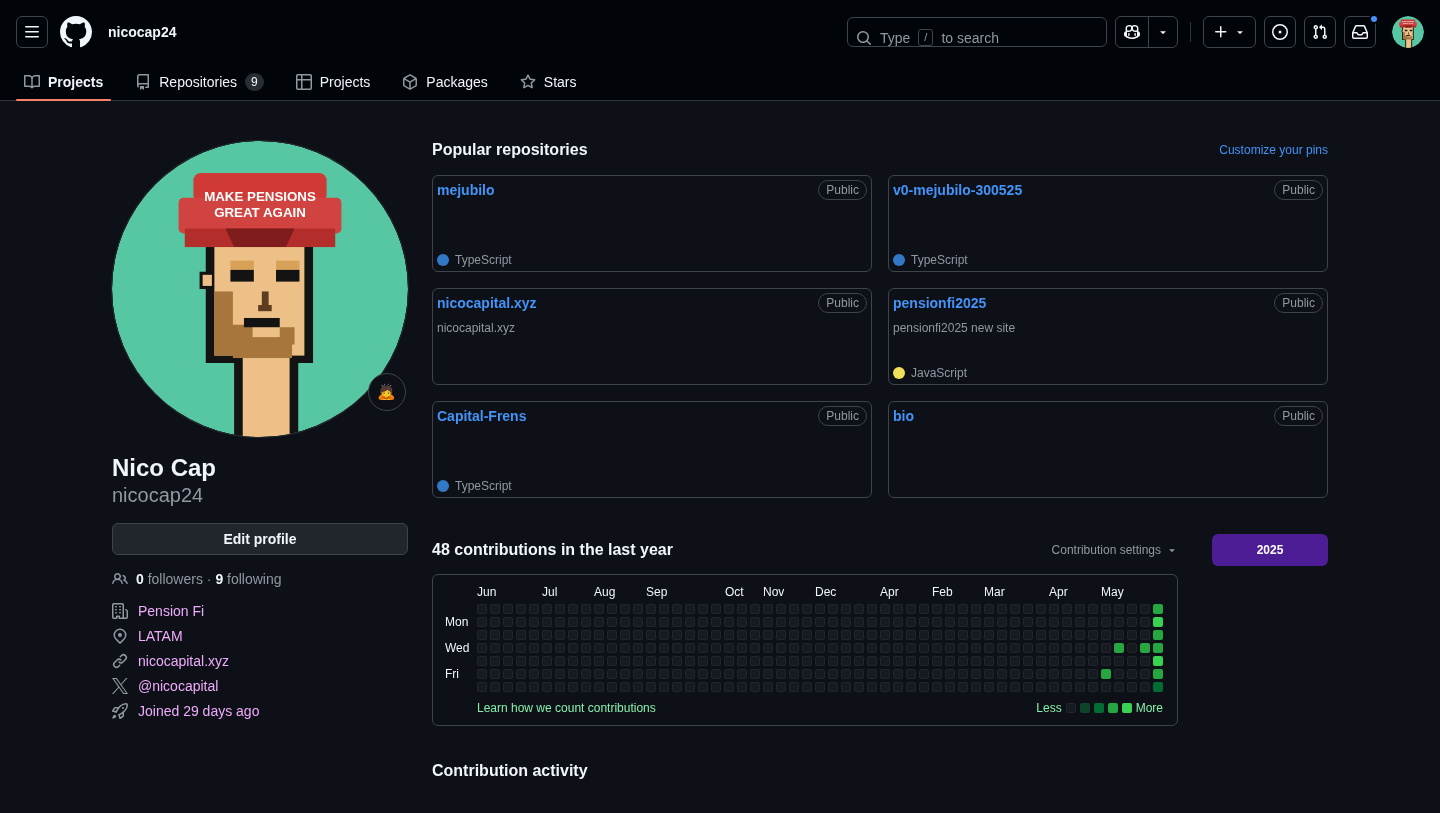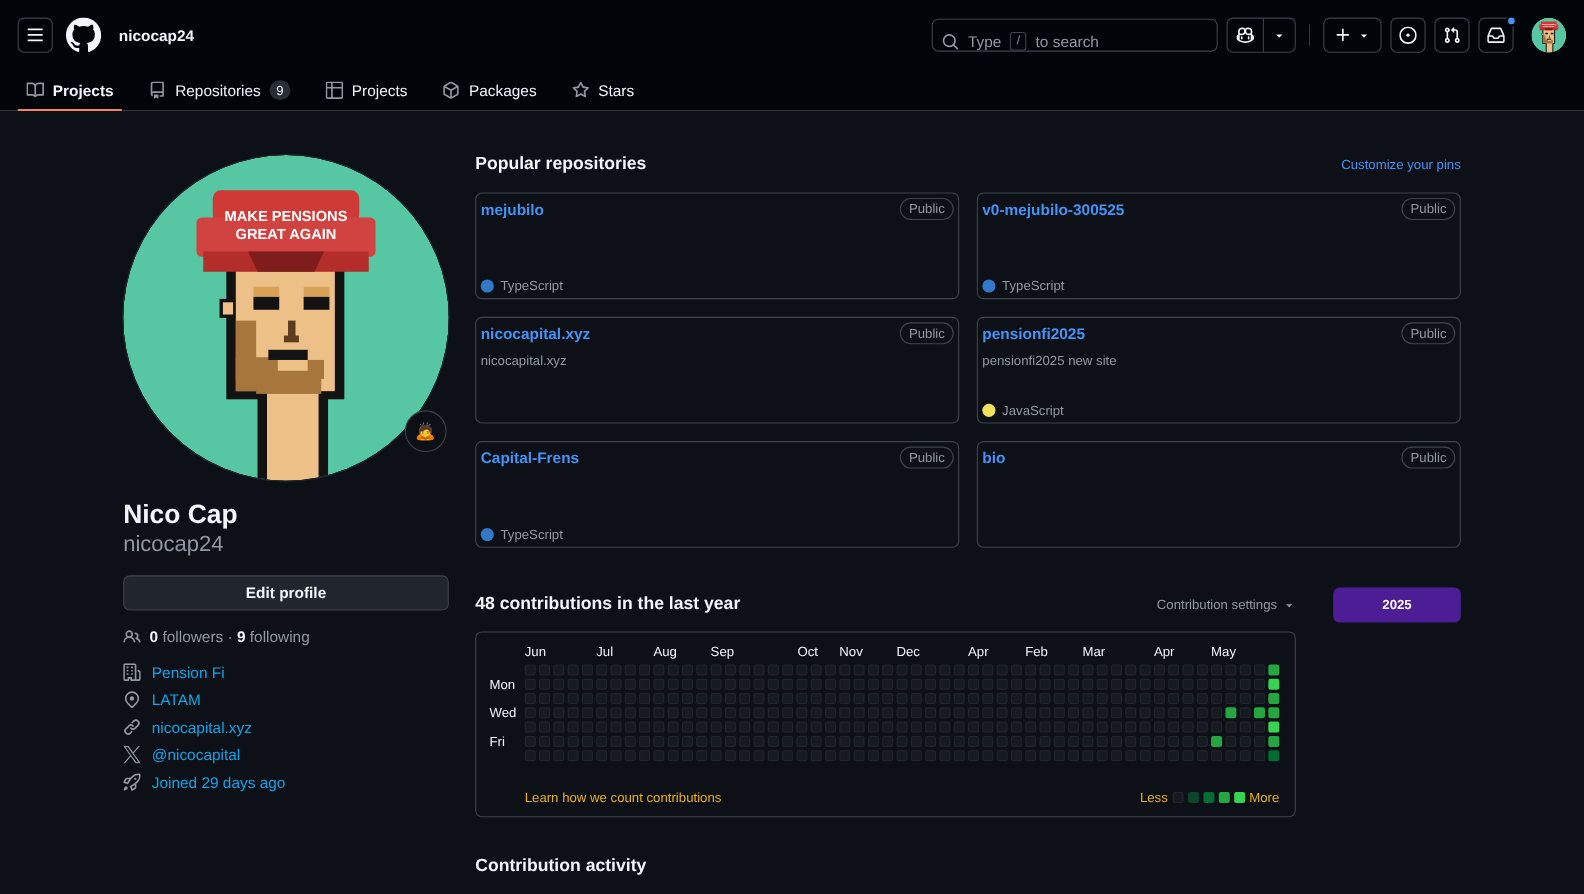--- a/index.html
+++ b/index.html
@@ -61,21 +61,21 @@
     font-size:15px; cursor:pointer; }
   .p-name { margin-top:16px; font-size:24px; font-weight:700; line-height:1.25; }
   .p-login { font-size:20px; font-weight:300; color:#9198a1; line-height:24px; }
   .p-bio { margin-top:16px; font-size:16px; }
   .btn-edit { margin-top:16px; width:100%; height:32px; background:#21262d; border:1px solid #3d444d;
     border-radius:6px; color:#f0f6fc; font-size:14px; font-weight:600; cursor:pointer; font-family:inherit; }
   .followers { display:flex; align-items:center; gap:8px; margin-top:16px; color:#9198a1; font-size:14px; cursor:pointer; }
   .followers b { color:#f0f6fc; font-weight:700; }
   .details { margin-top:16px; display:flex; flex-direction:column; gap:9px; font-size:14px; }
   .detail { display:flex; align-items:center; gap:10px; }
-  .detail .txt { color:#0ea5e9; }
+  .detail .txt { color:#f0abfc; }
   .content { flex:1; min-width:0; }
   .pin-head { display:flex; align-items:center; justify-content:space-between; }
   .pin-title, .contrib-title, .activity-title { font-size:16px; font-weight:700; }
   .link-blue { color:#4493f8; font-size:12px; cursor:pointer; text-decoration:none; }
   .cards { display:grid; grid-template-columns:1fr 1fr; gap:16px; margin-top:16px; }
   .card { border:1px solid #3d444d; border-radius:6px; padding:4px; display:flex; flex-direction:column; min-height:97px; background:#0d1117; }
   .card-top { display:flex; align-items:center; justify-content:space-between; }
   .repo-name { color:#4493f8; font-size:14px; font-weight:700; cursor:pointer; }
   .badge-pill { border:1px solid #3d444d; border-radius:2em; padding:0 7px; font-size:12px; line-height:18px; color:#9198a1; }
   .repo-desc { margin-top:8px; font-size:12px; color:#9198a1; }
@@ -93,22 +93,22 @@
   .graph-box { border:1px solid #3d444d; border-radius:6px; padding:10px 14px 10px 8px; }
   .months { position:relative; height:16px; margin-left:36px; font-size:12px; color:#f0f6fc; }
   .months span { position:absolute; top:0; }
   .graph-body { display:flex; margin-top:3px; }
   .day-col { width:36px; position:relative; font-size:12px; color:#f0f6fc; }
   .day-col span { position:absolute; left:4px; line-height:11px; }
   .heat { display:grid; grid-template-columns:repeat(53,10px); grid-template-rows:repeat(7,10px);
     gap:3px; grid-auto-flow:column; }
   .cell { width:10px; height:10px; border-radius:2px; background:#161b22;
     outline:1px solid rgba(255,255,255,0.05); outline-offset:-1px; }
-  .graph-foot { display:flex; justify-content:space-between; margin-left:36px; margin-top:26px;
-    font-size:12px; color:#eab308; }
+  .graph-foot { display:flex; justify-content:space-between; margin-left:36px; margin-top:9px;
+    font-size:12px; color:#86efac; }
   .legend { display:flex; align-items:center; gap:4px; }
   .activity-title { margin-top:36px; }
 </style>
 </head>
 <body>
 
 <svg width="0" height="0" style="position:absolute">
   <symbol id="punk" viewBox="0 0 24 24">
     <clipPath id="pc">
         <circle cx="12" cy="12" r="12"></circle>

